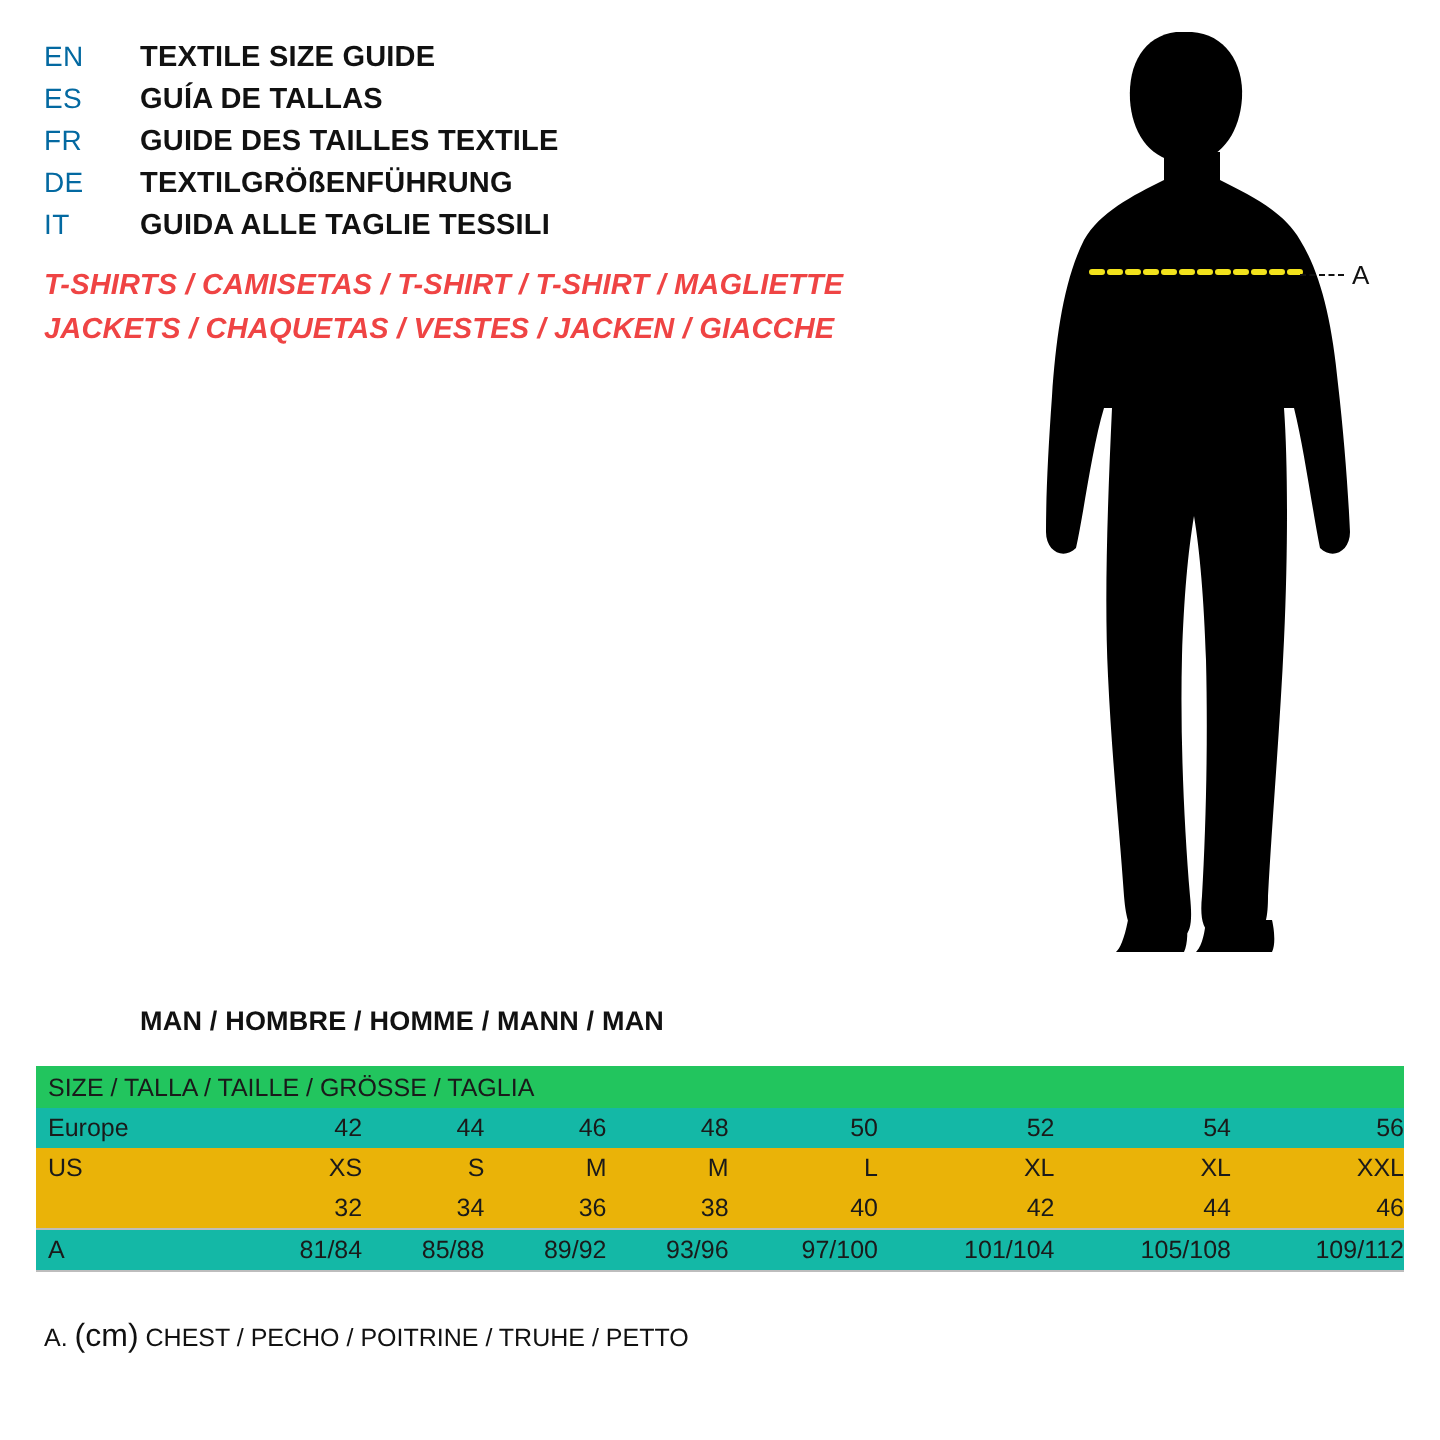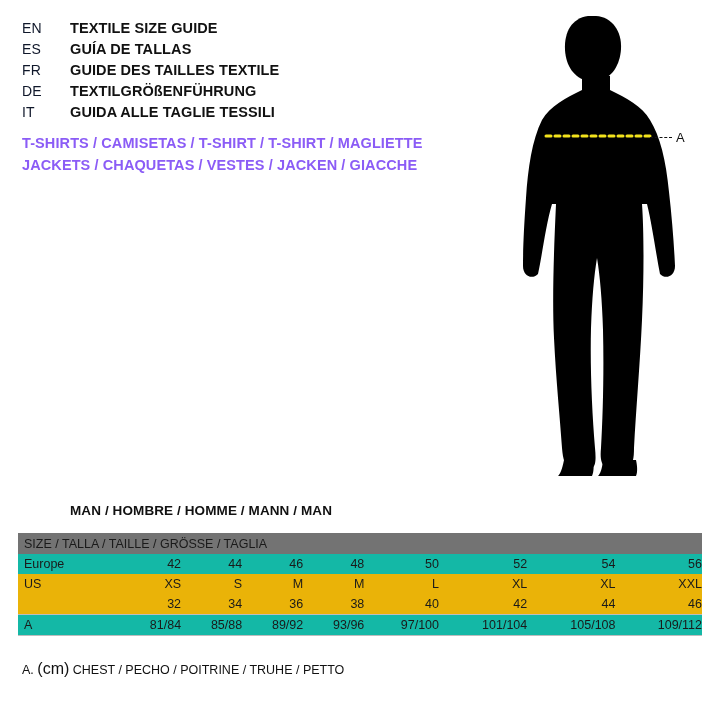--- a/index.html
+++ b/index.html
@@ -30,42 +30,43 @@
   }
   .lang-row {
     display: flex;
     align-items: baseline;
     height: 21px;
   }
   .lang-code {
     width: 48px;
     font-size: 14px;
     letter-spacing: .2px;
-    color: #0f172a;
+    color: #0369a1;
   }
   .lang-title {
     font-size: 14.5px;
     font-weight: bold;
     letter-spacing: .1px;
     color: #111;
   }
 
   
   .garment-block {
     position: absolute;
     left: 22px;
     top: 132px;
     width: 470px;
   }
   .garment-line {
     font-size: 14.5px;
     font-weight: bold;
     letter-spacing: .1px;
     line-height: 22px;
-    color: #8b5cf6;
+    color: #ef4444;
+    font-style: italic;
   }
 
   
   .figure-wrap {
     position: absolute;
     left: 470px;
     top: 8px;
     width: 250px;
     height: 480px;
   }
@@ -113,21 +114,21 @@
     text-align: right;
     font-weight: normal;
     color: #1a1a1a;
   }
   table.size-table td.rowlabel, table.size-table th.rowlabel {
     text-align: left;
     padding-left: 6px;
     width: 96px;
   }
   tr.header-row {
-    background: #737373;
+    background: #22c55e;
   }
   tr.header-row th {
     text-align: left;
     font-size: 12.5px;
     height: 21px;
   }
   tr.band {
     background: #eab308;
   }
   tr.plain {

